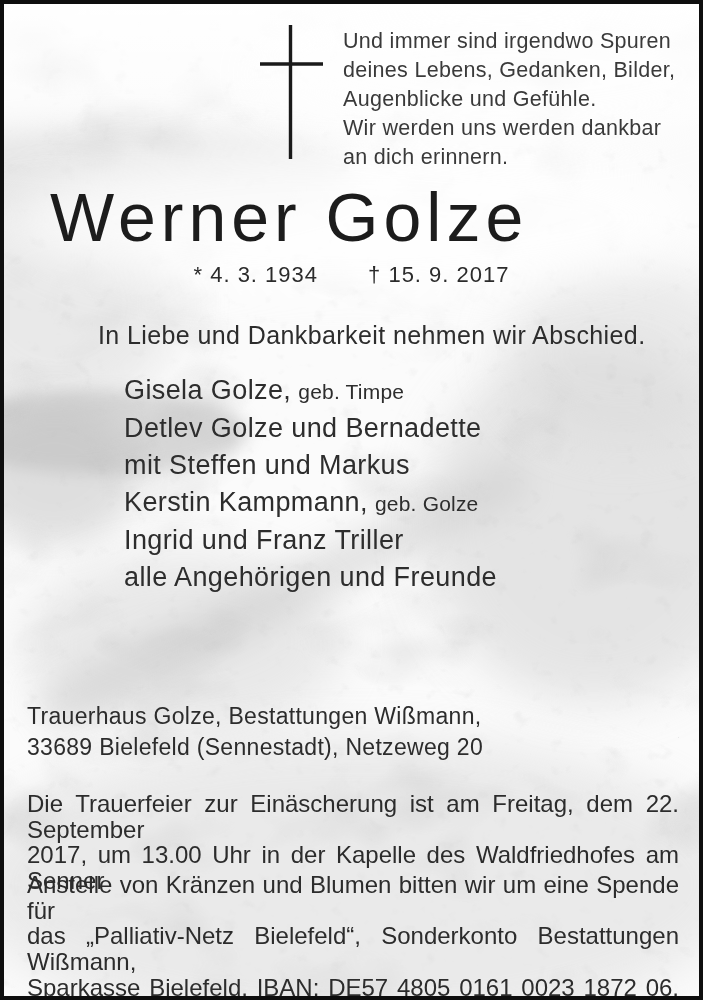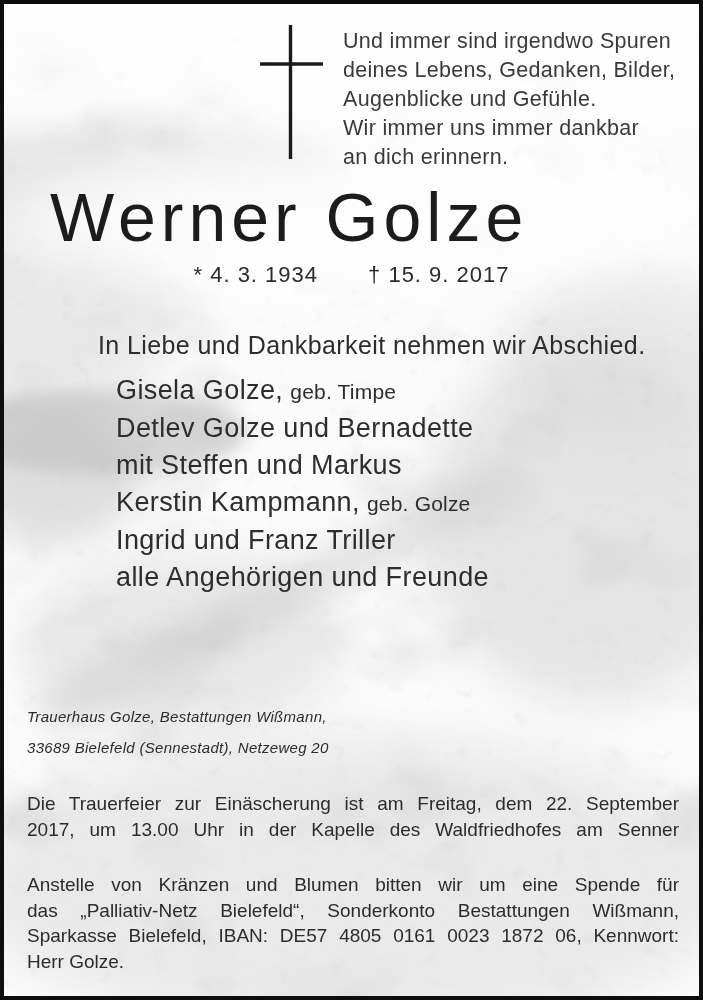--- a/index.html
+++ b/index.html
@@ -23,33 +23,33 @@
 
   
   .name { left:0; top:179px; width:695px; text-align:left;
           font-size:68px; line-height:1; letter-spacing:5px;
           font-weight:400; color:#1c1c1c; white-space:nowrap;padding-left:46px; }
   .dates { left:0; top:258px; width:695px; display:flex;
            justify-content:center; gap:50px; font-size:22px;
            letter-spacing:1px; color:#2b2b2b; }
 
   
-  .intro { left:94px; top:327px; font-size:25px; letter-spacing:0.4px; color:#2d2d2d; }
-  .mourners { left:112px; top:368px; list-style:none; margin:0; padding:0; }
+  .intro { left:94px; top:317px; font-size:25px; letter-spacing:0.4px; color:#2d2d2d; }
+  .mourners { left:120px; top:368px; list-style:none; margin:0; padding:0; }
   .mourners li { line-height:37px; font-size:27px; letter-spacing:0.4px;
                  color:#2d2d2d; white-space:nowrap; }
   .mourners .note { font-size:21px; margin-left:7px; letter-spacing:0.2px; }
   .mourners .note:empty { display:none; }
 
   
-  .address { left:23px; top:697px; font-size:15px; line-height:31px;
-             letter-spacing:0.3px; color:#2c2c2c;font-style:italic; }
+  .address { left:23px; top:697px; font-size:23px; line-height:31px;
+             letter-spacing:0.3px; color:#2c2c2c; }
 
   
-  .para { left:23px; top:0; width:652px; font-size:19px; line-height:25.7px;
+  .para { left:23px; top:0; width:652px; font-size:24px; line-height:25.7px;
           color:#2c2c2c; }
   .para.service  { top:787px; }
   .para.donation { top:868px; }
   .para div { text-align:justify; text-align-last:justify; }
   .para div.last { text-align-last:left; }
 </style>
 </head>
 <body>
 
 <div class="page">
@@ -106,21 +106,21 @@
 
   <svg class="layer cross" viewBox="0 0 66 136" aria-hidden="true">
     <line x1="30.5" y1="1" x2="30.5" y2="135" stroke="#1a1a1a" stroke-width="3.4"></line>
     <line x1="0" y1="40" x2="63" y2="40" stroke="#1a1a1a" stroke-width="3.4"></line>
   </svg>
 
   <div class="layer quote">
     <div>Und immer sind irgendwo Spuren</div>
     <div>deines Lebens, Gedanken, Bilder,</div>
     <div>Augenblicke und Gefühle.</div>
-    <div>Wir immer uns immer dankbar</div>
+    <div>Wir werden uns werden dankbar</div>
     <div>an dich erinnern.</div>
   </div>
 
   <div class="layer name">Werner Golze</div>
   <div class="layer dates">
     <span>* 4. 3. 1934</span>
     <span>† 15. 9. 2017</span>
   </div>
 
   <div class="layer intro">In Liebe und Dankbarkeit nehmen wir Abschied.</div>

